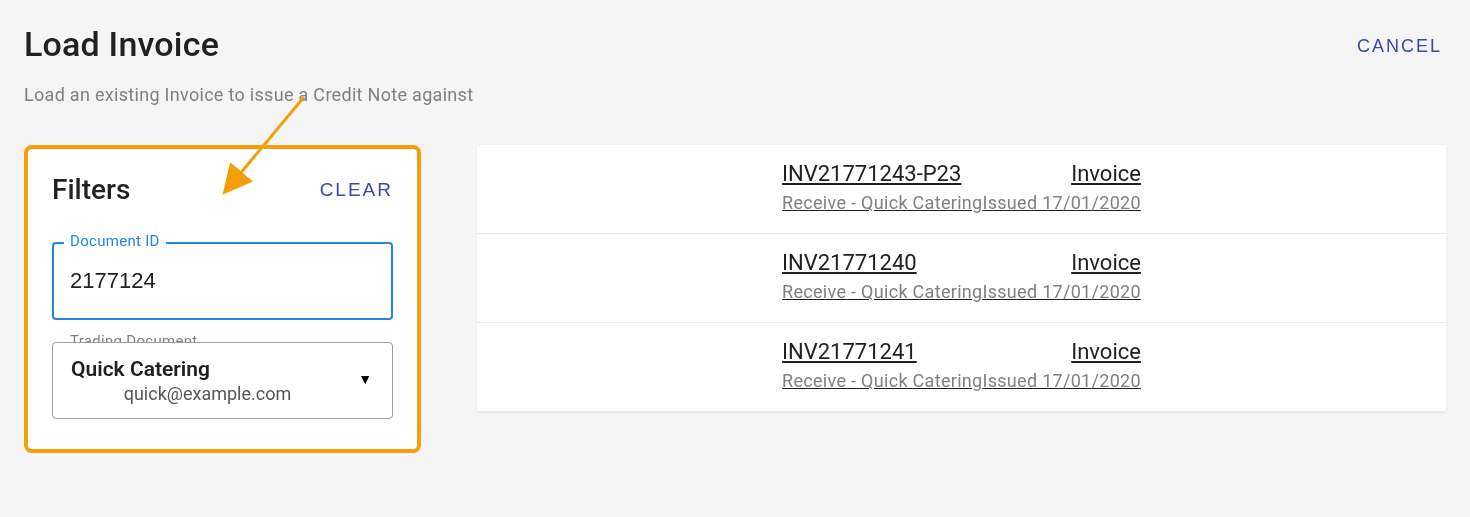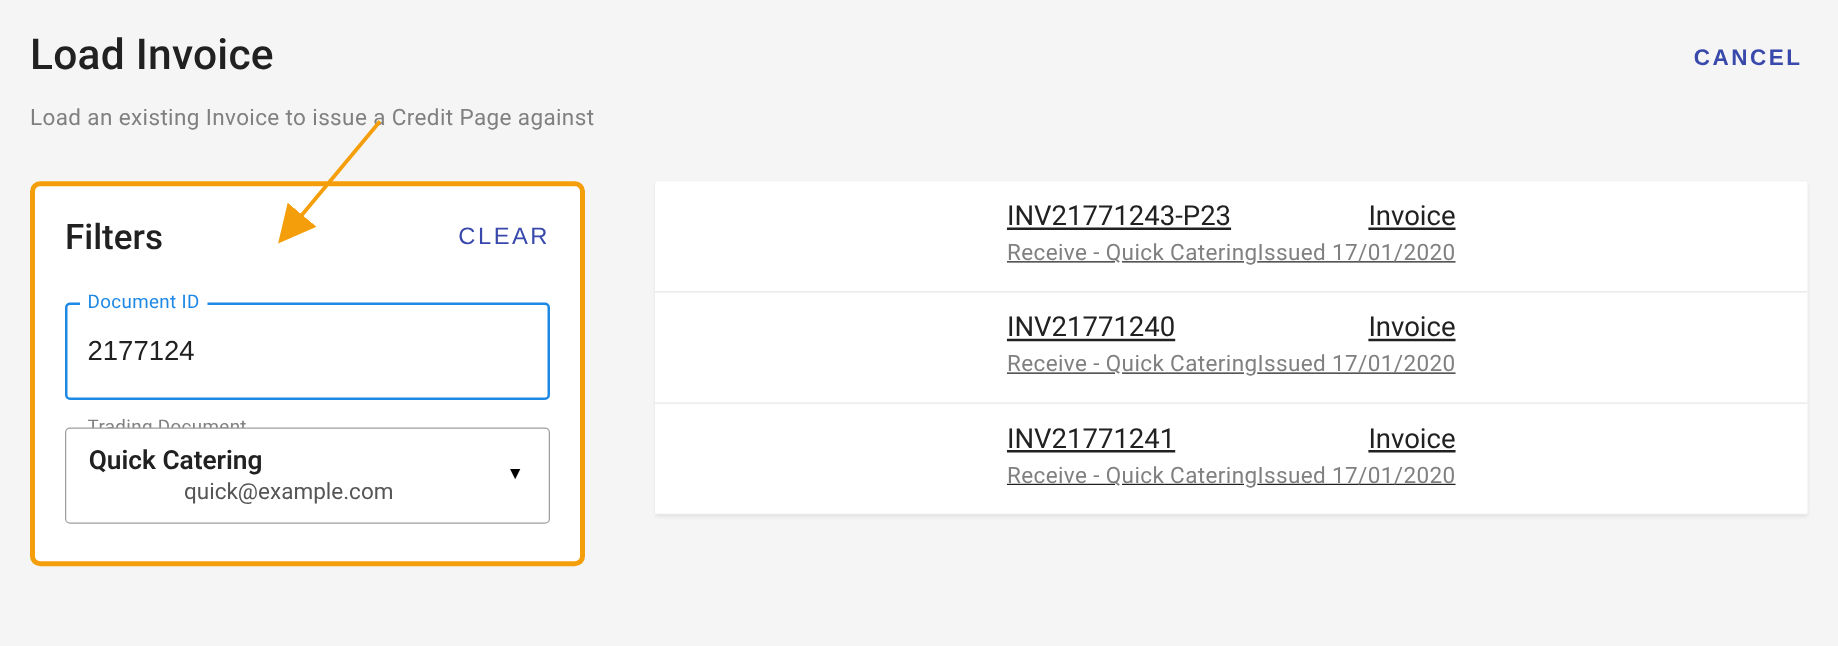--- a/index.html
+++ b/index.html
@@ -38,35 +38,35 @@
     font-size: 18px;
     font-weight: 400;
     color: #808080;
     letter-spacing: 0.3px;
   }
   .cancel-btn {
     background: none;
     border: none;
     color: #3949ab;
     font-size: 18px;
-    font-weight: 700;
+    font-weight: 400;
     letter-spacing: 2px;
     cursor: pointer;
     padding: 12px 4px;
   }
 
   .body {
     display: flex;
     gap: 56px;
     align-items: flex-start;
     position: relative;
   }
 
   .filters-card {
-    width: 444px;
+    width: 397px;
     background: #fff;
     border: 4px solid #f59e0b;
     border-radius: 8px;
     padding: 24px 24px 30px 24px;
   }
   .filters-header {
     display: flex;
     justify-content: space-between;
     align-items: center;
     margin-bottom: 36px;
@@ -185,21 +185,21 @@
   }
 </style>
 </head>
 <body>
 
 <div class="page">
 
   <div class="header">
     <div class="header-left">
       <div class="page-title">Load Invoice</div>
-      <div class="page-subtitle">Load an existing Invoice to issue a Credit Page against</div>
+      <div class="page-subtitle">Load an existing Invoice to issue a Credit Note against</div>
     </div>
     <button class="cancel-btn">CANCEL</button>
   </div>
 
   <div class="body">
 
     <svg class="annotation-arrow" style="left:170px; top:-60px;" width="140" height="120" viewBox="0 0 140 120">
       <defs>
         <marker id="arrowhead" markerWidth="10" markerHeight="10" refX="4" refY="5" orient="auto">
           <polygon points="0 0, 10 5, 0 10" fill="#f59e0b"></polygon>

